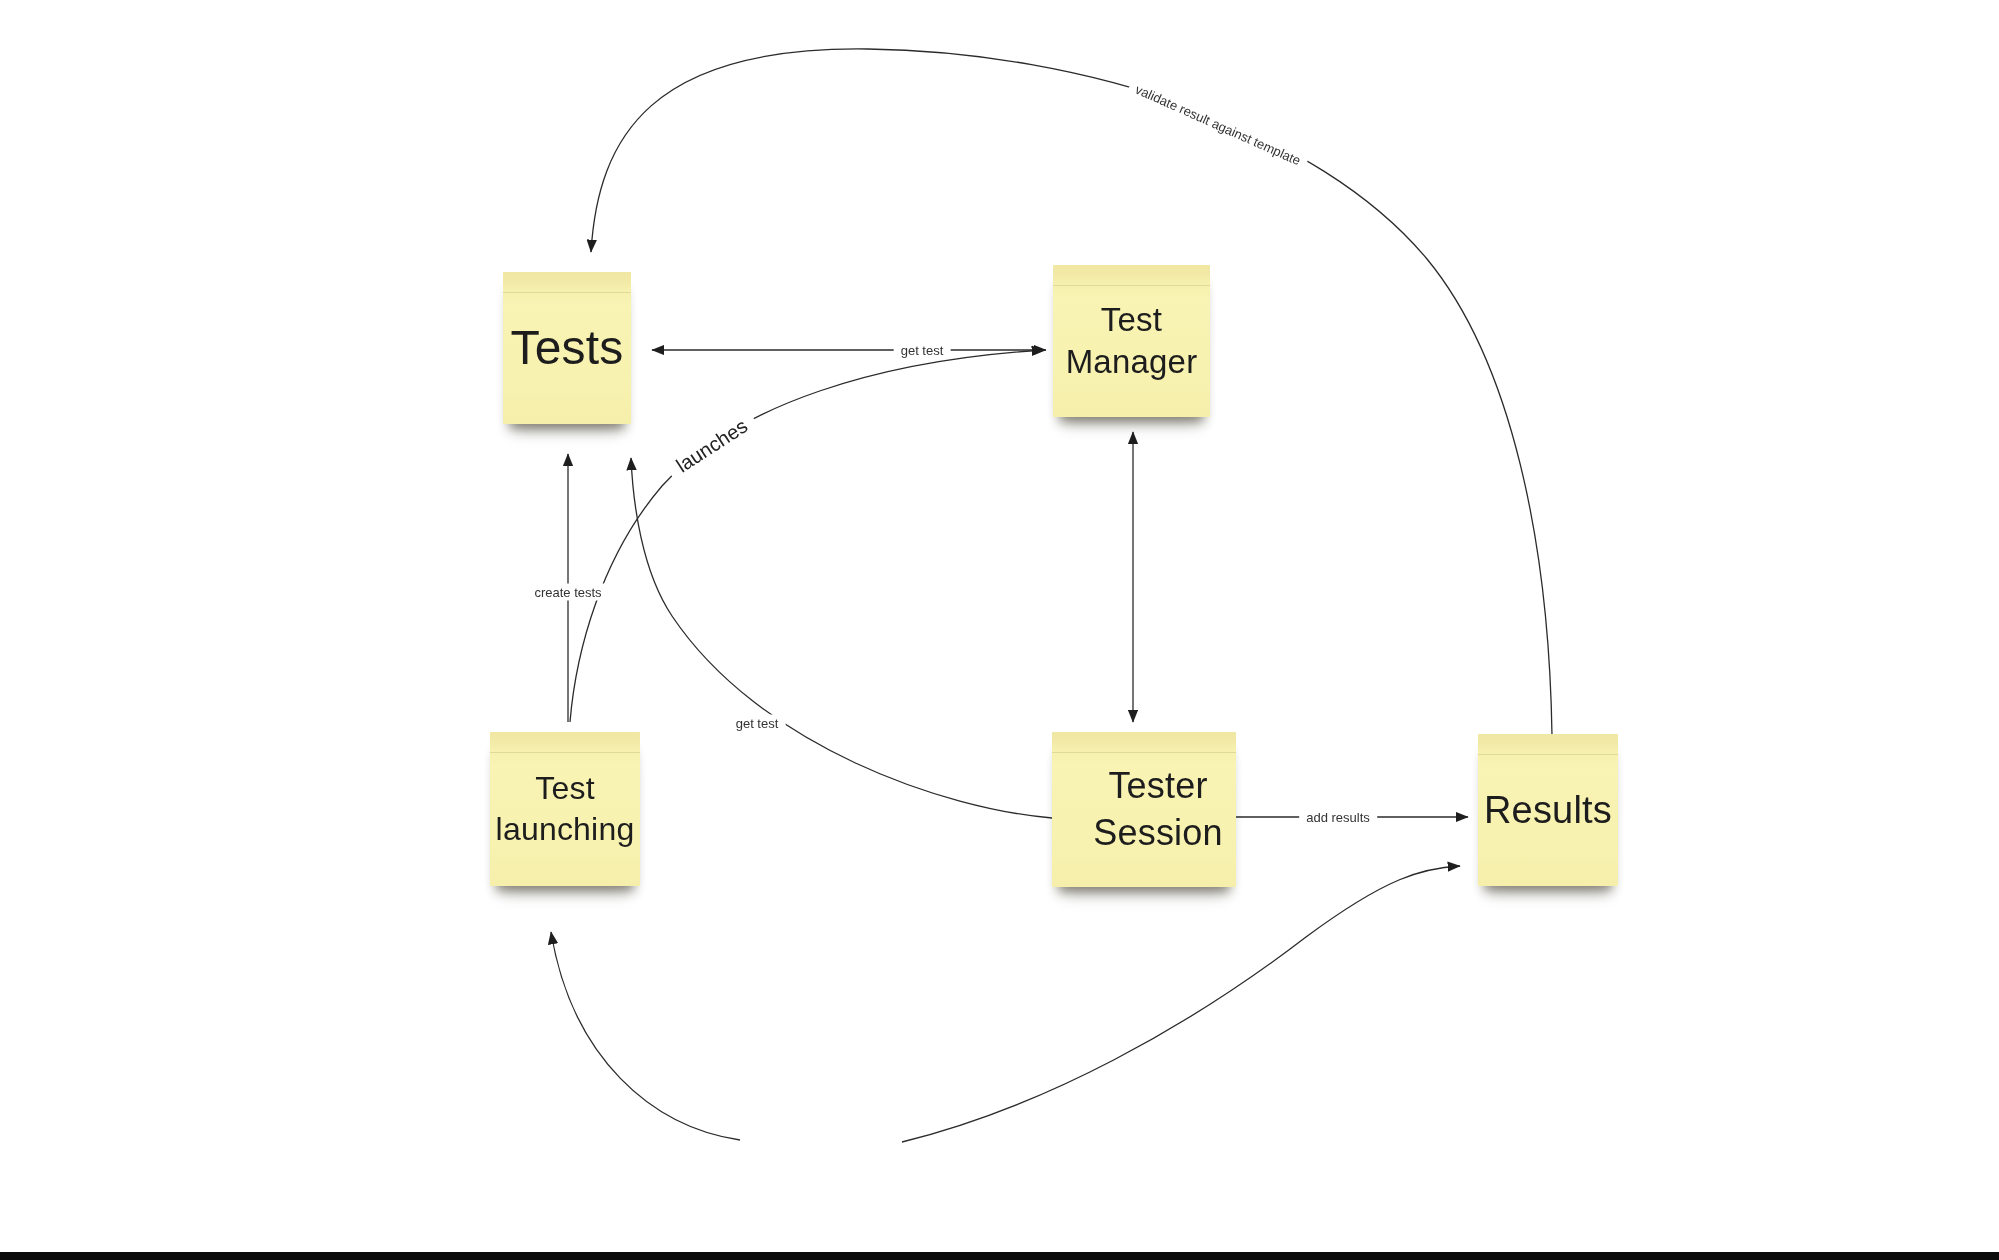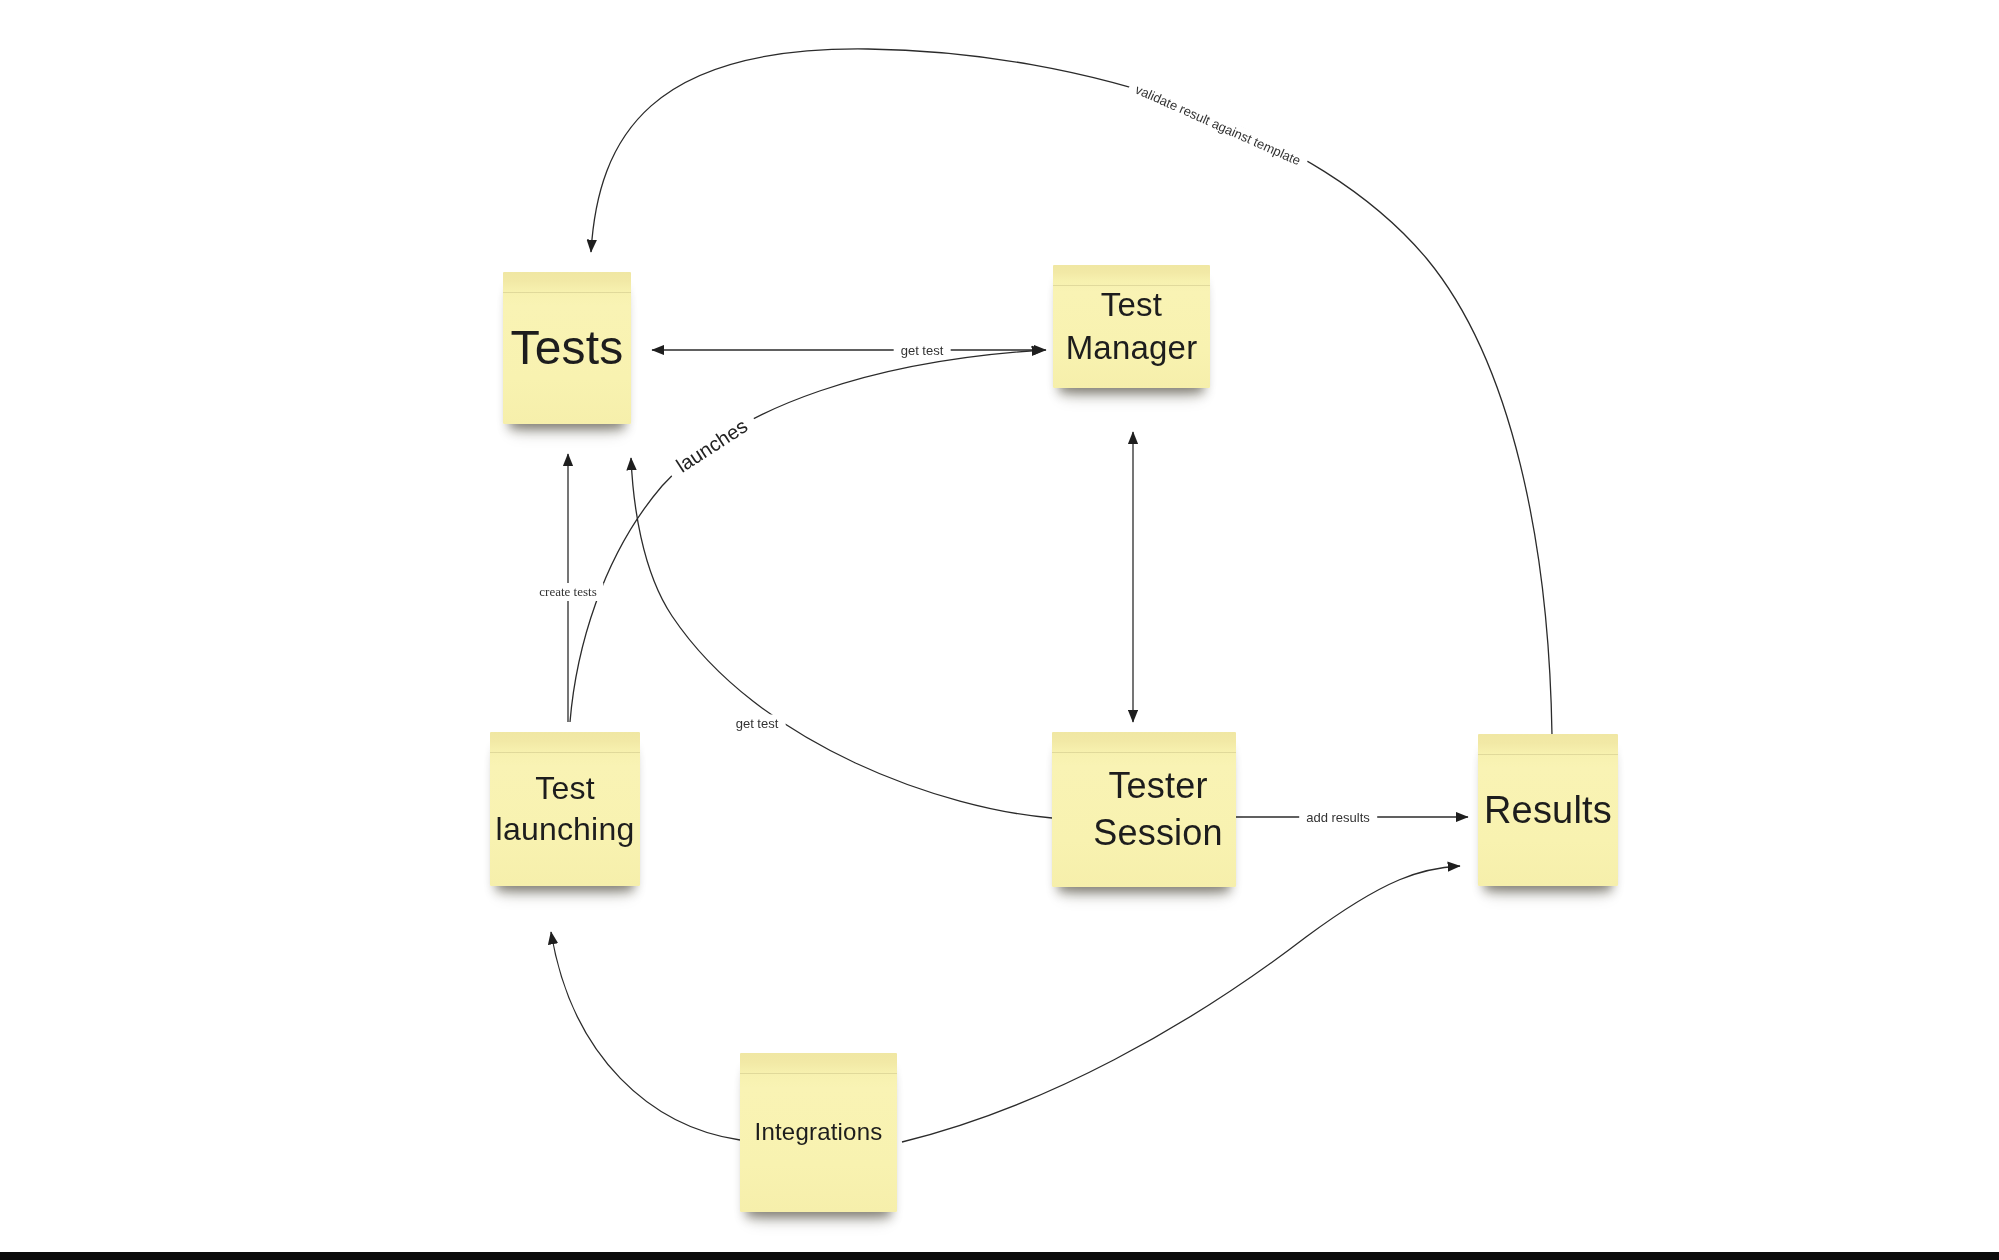--- a/index.html
+++ b/index.html
@@ -45,38 +45,38 @@
     letter-spacing: 0.2px;
   }
   .sticky::before { 
     content: "";
     position: absolute;
     left: 0; top: 20px;
     width: 100%; height: 1px;
     background: rgba(120,110,60,0.18);
   }
   .n-tests          { left: 503px;  top: 272px;  width: 128px; height: 152px; font-size: 48px; }
-  .n-test-manager   { left: 1053px; top: 265px;  width: 157px; height: 123px; font-size: 33px; }
+  .n-test-manager   { left: 1053px; top: 265px;  width: 157px; height: 152px; font-size: 33px; }
   .n-test-launching { left: 490px;  top: 732px;  width: 150px; height: 154px; font-size: 32px; }
   .n-tester-session { left: 1052px; top: 732px;  width: 156px; height: 155px; font-size: 36px; padding-left: 28px; }
   .n-results        { left: 1478px; top: 734px;  width: 140px; height: 152px; font-size: 38px; }
   .n-integrations   { left: 740px;  top: 1053px; width: 157px; height: 159px; font-size: 24px; }
 
   .edge-label {
     position: absolute;
     z-index: 3;
     transform: translate(-50%, -50%);
     background: #ffffff;
     color: var(--label_text, #333333);
     font-size: 13px;
     padding: 1px 7px;
     white-space: nowrap;
   }
   .lbl-get-test-1 { left: 922px;  top: 350px; }
-  .lbl-create-tests { left: 568px; top: 592px; font-family: Liberation Serif, serif; }
+  .lbl-create-tests { left: 568px; top: 592px; }
   .lbl-launches {
     left: 712px; top: 446px;
     font-size: 20px;
     color: #222222;
     transform: translate(-50%, -50%) rotate(-33deg);
     padding: 1px 10px;
   }
   .lbl-get-test-2 { left: 757px;  top: 723px; }
   .lbl-add-results { left: 1338px; top: 817px; }
   .lbl-validate {
@@ -135,23 +135,20 @@
   </div>
 
   <div class="sticky n-tester-session">
     <span>Tester Session</span>
   </div>
 
   <div class="sticky n-results">
     <span>Results</span>
   </div>
 
-  <div class="sticky n-integrations">
-    <span>Integrations</span>
-  </div>
 
   <div class="edge-label lbl-get-test-1">get test</div>
 
   <div class="edge-label lbl-create-tests">create tests</div>
 
   <div class="edge-label lbl-launches">launches</div>
 
   <div class="edge-label lbl-get-test-2">get test</div>
 
   <div class="edge-label lbl-add-results">add results</div>

